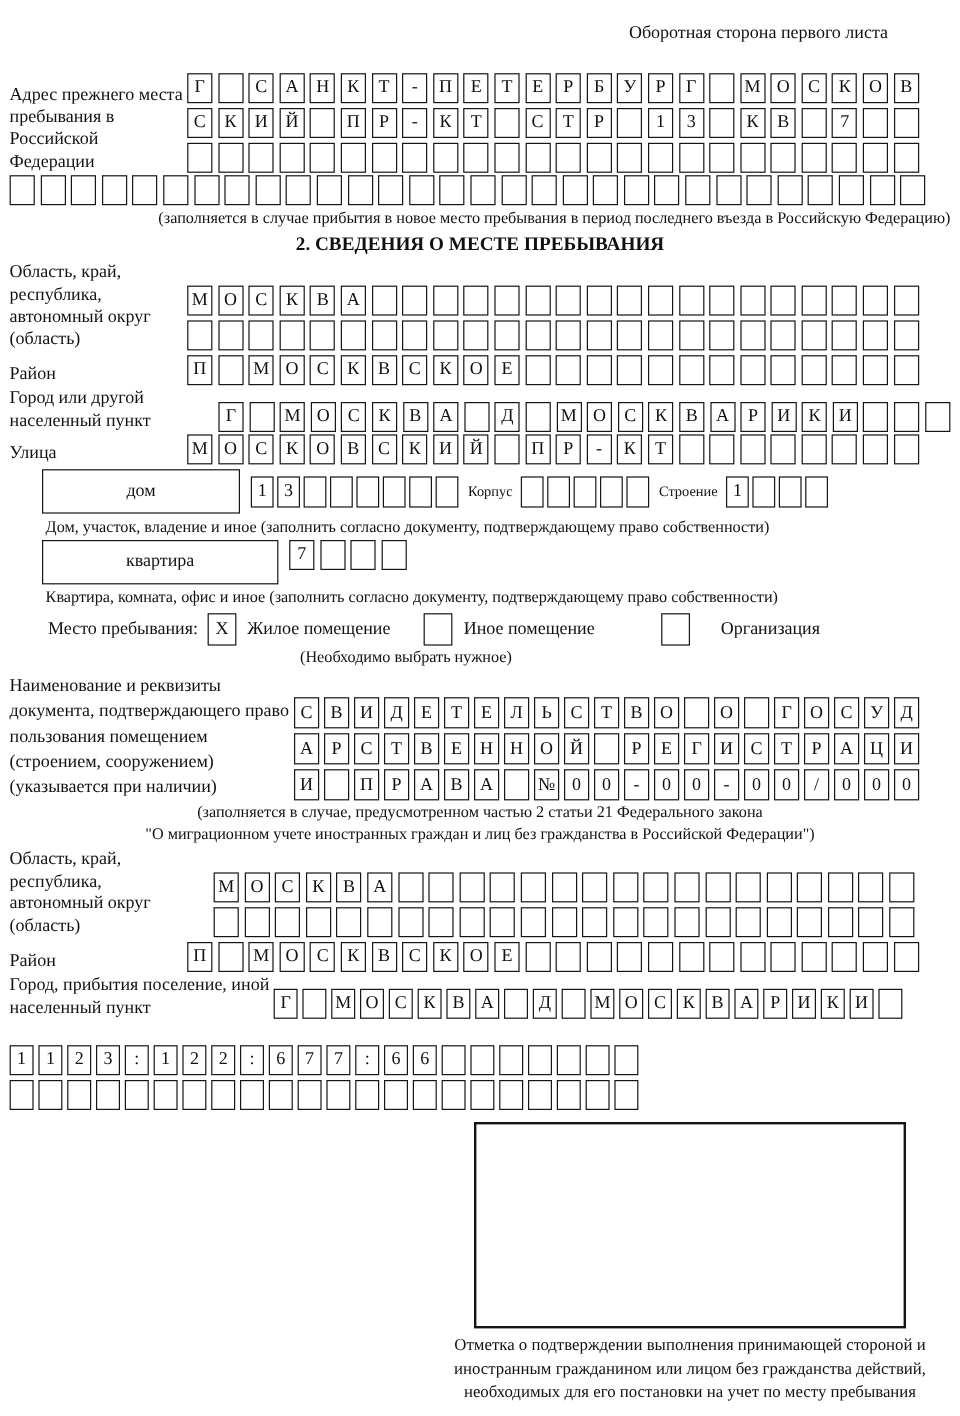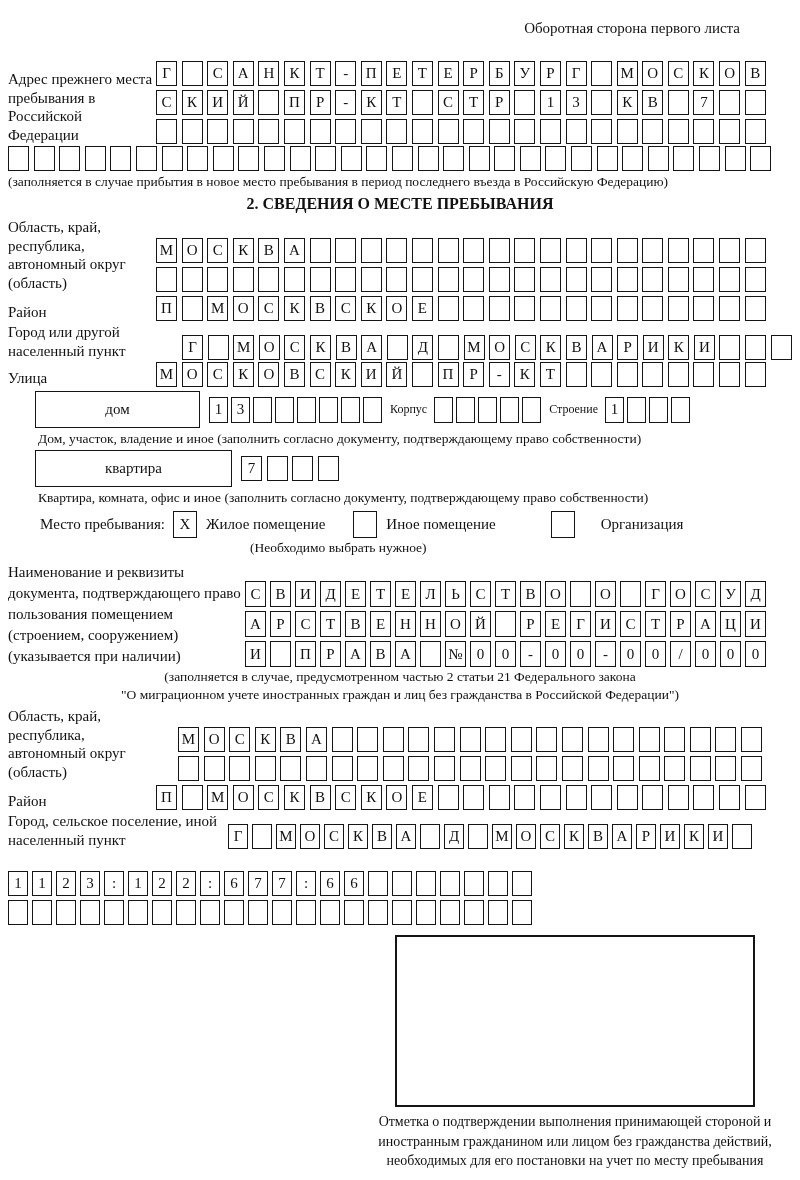--- a/index.html
+++ b/index.html
@@ -24,35 +24,35 @@
     width:21px; height:25px; flex:none;
     border:1.7px solid #151515; box-sizing:border-box;
     margin-right:4.6px; font-size:15px; line-height:1; background:#fff;
   }
   .cellrow.sm .cell{width:20px; margin-right:4px;}
   .cellrow.doc .cell{width:21px; margin-right:4px; height:26px;}
   .cellrow.tiny .cell{width:19px; margin-right:3px; height:26px;}
   .indent26{padding-left:26px;}
   .indent22{padding-left:22px;}
 
-  .caption{font-size:13.5px; text-align:left; margin:3px 0 2px 0;}
+  .caption{font-size:13.5px; text-align:right; margin:3px 0 2px 0;}
   .caption.left{text-align:left; margin-left:30px;}
   .sec-title{font-size:16px; font-weight:bold; text-align:center; margin:5px 0 5px 0;}
   .sub-title{font-size:15.5px; font-weight:bold; text-align:center; margin:12px 0 4px 0;}
   .note-line{font-size:13.5px; text-align:center; margin:0 0 2px 0;}
 
   .house-row{display:flex; align-items:center; margin:4px 0 0 27px;}
   .wide-box{
     border:1.8px solid #151515; height:37px; box-sizing:border-box;
     display:flex; align-items:center; justify-content:center; font-size:15px; background:#fff;
   }
   .house-box{width:165px; margin-right:9px;}
   .apt-box{width:197px; margin-right:9px;}
   .inline-lbl{font-size:12px; margin:0 7px 0 5px;}
-  .apt-row{display:flex; align-items:center; margin:3px 0 0 27px;}
+  .apt-row{display:flex; align-items:flex-start; margin:3px 0 0 27px;}
 
   .stay-row{display:flex; align-items:center; margin:5px 0 0 32px; font-size:15px;}
   .chk{
     display:inline-flex; align-items:center; justify-content:center;
     width:24px; height:27px; border:1.7px solid #151515; box-sizing:border-box;
     font-size:15px; background:#fff; flex:none;
   }
   .stay-lbl{margin-right:8px;}
   .opt-lbl{margin:0 0 0 9px;} .gap2{width:28px;} .gap3{width:55px;}
   .need-caption{font-size:13.5px; margin:2px 0 3px 242px;}
@@ -560,21 +560,21 @@
           <span class="cell"></span>
           <span class="cell"></span>
           <span class="cell"></span>
           <span class="cell"></span>
           <span class="cell"></span>
         </div>
     </div>
   </div>
 
   <div class="group">
-    <div class="flabel wide">Город, сельское поселение, иной населенный пункт</div>
+    <div class="flabel wide">Город, прибытия поселение, иной населенный пункт</div>
     <div class="rows">
       <div class="cellrow sm">
           <span class="cell">Г</span>
           <span class="cell"></span>
           <span class="cell">М</span>
           <span class="cell">О</span>
           <span class="cell">С</span>
           <span class="cell">К</span>
           <span class="cell">В</span>
           <span class="cell">А</span>

